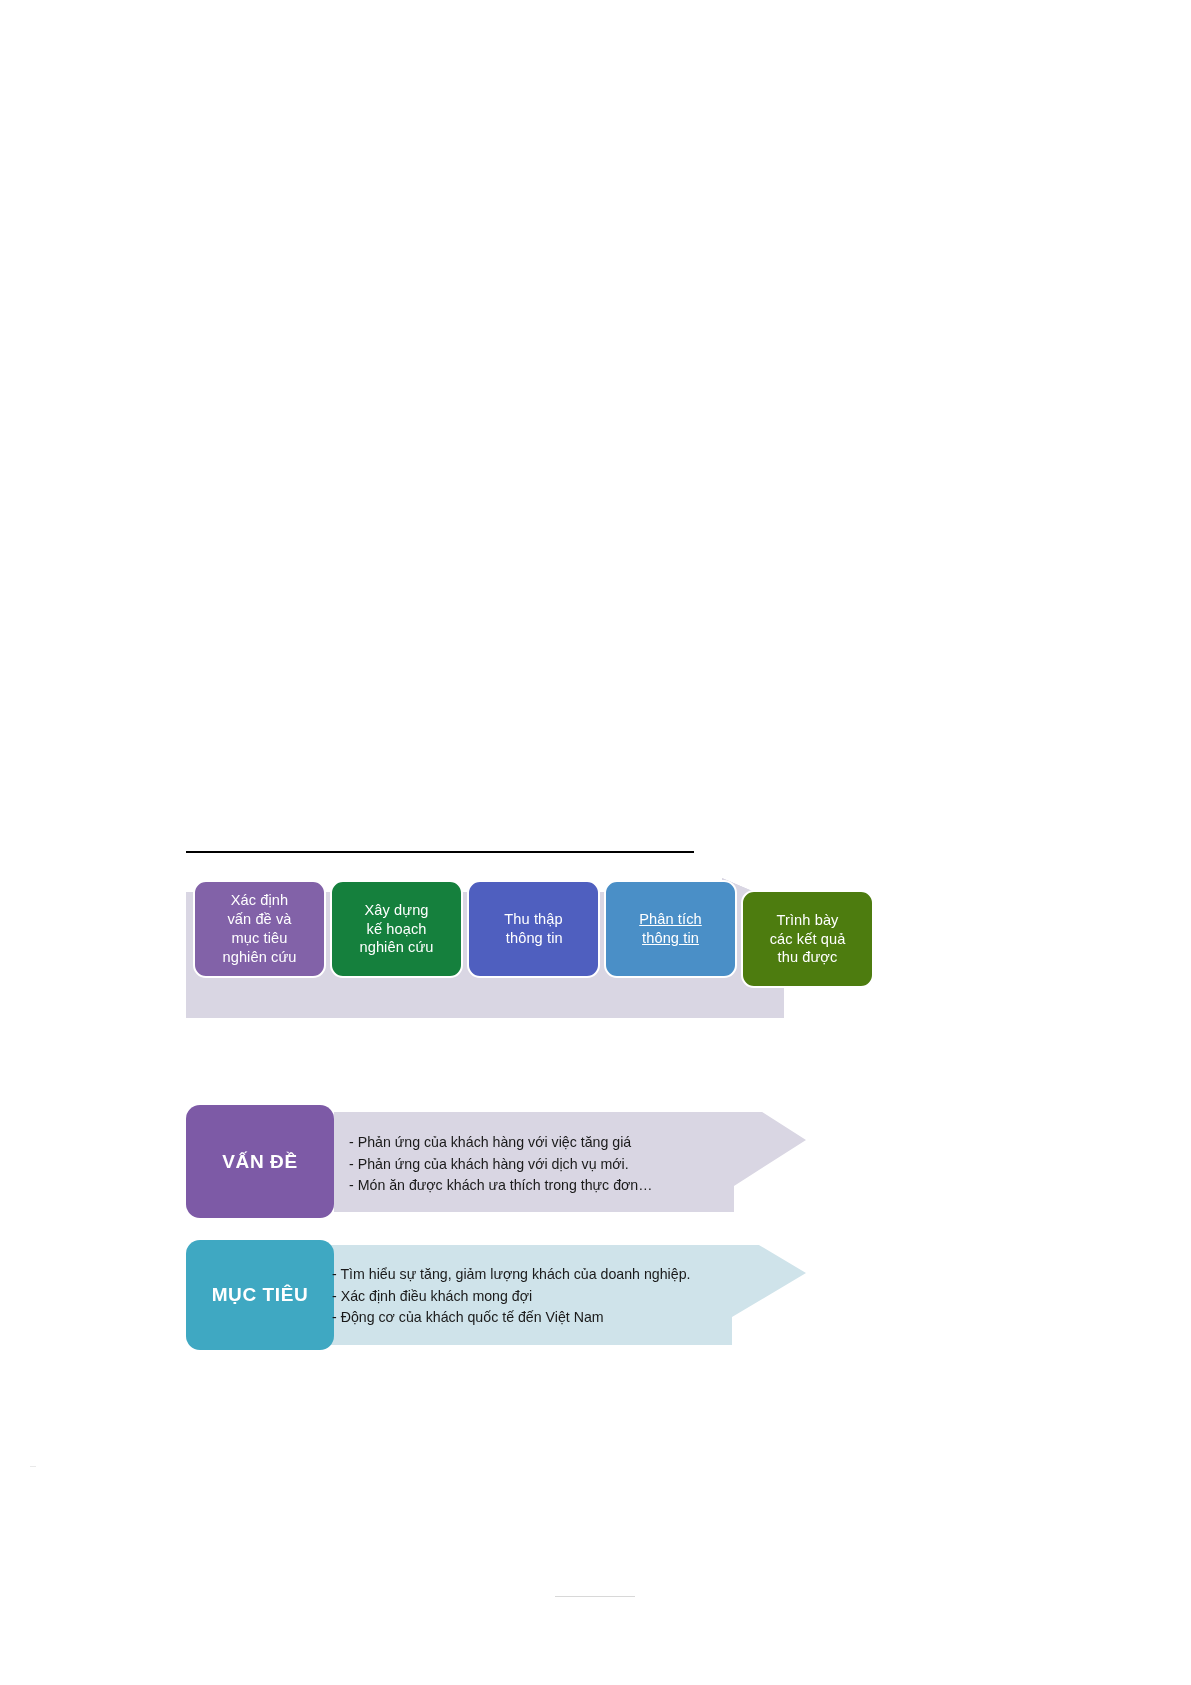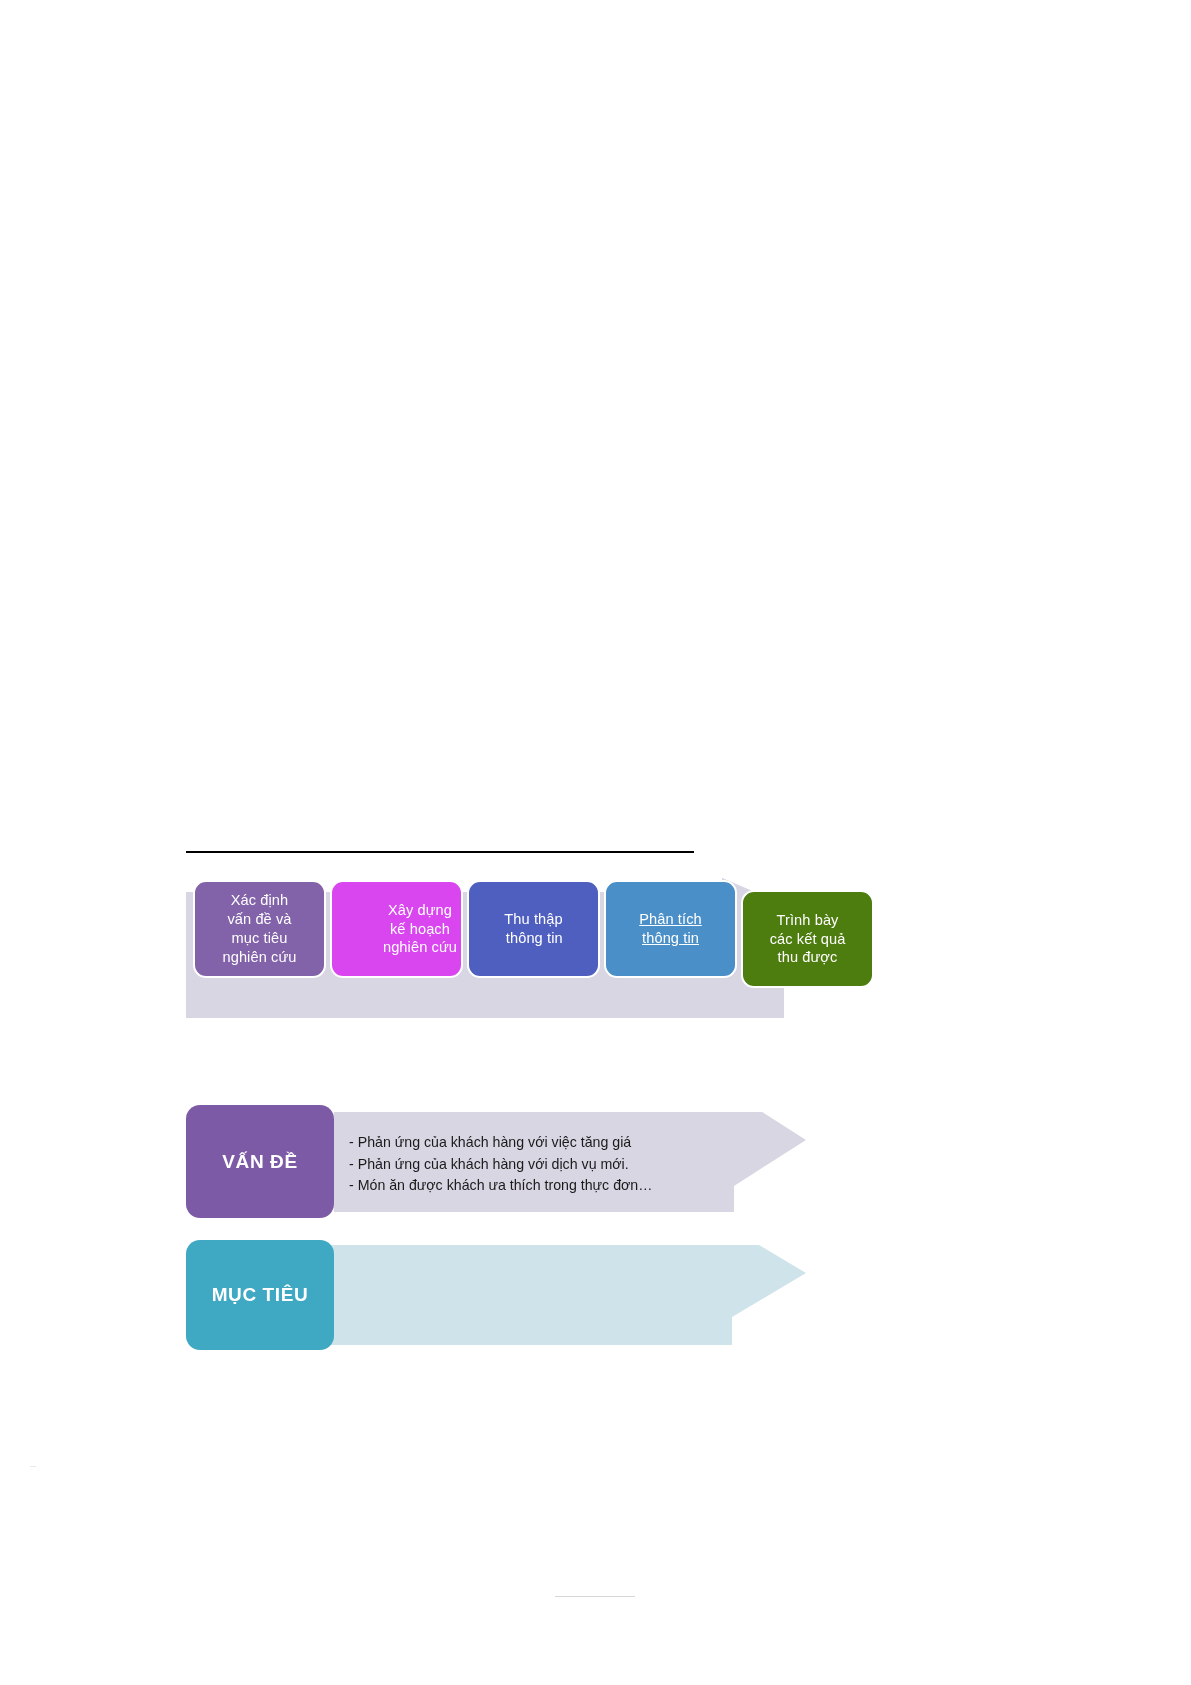--- a/index.html
+++ b/index.html
@@ -104,21 +104,21 @@
       <path id="proc-arrow-path" d="M 0,14 L 540,14 L 540,2 L 600,27 L 600,27 L 600,27 L 600,27
                L 600,27 L 600,27 L 600,27 L 600,27 L 600,27 Z" fill="#d9d6e3"></path>
       <path d="M0,14 L536,14 L536,0 L600,28 L600,28 L598,28 L598,118 L598,140 L0,140 Z" fill="#d9d6e3"></path>
       <polygon points="536,0 600,28 536,56" fill="#d9d6e3"></polygon>
     </svg>
 
     <div class="proc-boxes">
       <div class="proc-box b0" style="background: rgb(130, 98, 168);">
         <span>Xác định<br>vấn đề và<br>mục tiêu<br>nghiên cứu</span>
       </div>
-      <div class="proc-box b1" style="background: #d946ef; justify-content: flex-end;">
+      <div class="proc-box b1" style="background: #15803d;">
         <span>Xây dựng<br>kế hoạch<br>nghiên cứu</span>
       </div>
       <div class="proc-box b2" style="background: rgb(79, 95, 191); text-align: right;">
         <span>Thu thập<br>thông tin</span>
       </div>
       <div class="proc-box b3" style="background: rgb(74, 143, 199);">
         <span>Phân tích<br>thông tin</span>
       </div>
       <div class="proc-box b4" style="background: #4d7c0f;">
         <span>Trình bày<br>các kết quả<br>thu được</span>
@@ -140,17 +140,22 @@
     </div>
   </div>
 
   <div id="callout-goal" class="callout">
     <svg class="callout-arrow" style="left:142px;top:5px;" width="478" height="100" viewBox="0 0 478 100" preserveAspectRatio="none">
       <polygon id="cg-arrow" points="0,0 404,0 404,-16 478,28 404,72 404,100 0,100" fill="#cfe3ea"></polygon>
     </svg>
     <div class="callout-badge" style="background: rgb(63, 168, 194);">
       <span>MỤC TIÊU</span>
     </div>
+    <div class="callout-text">
+      <div>- Tìm hiểu sự tăng, giảm lượng khách của doanh nghiệp.</div>
+      <div>- Xác định điều khách mong đợi</div>
+      <div>- Động cơ của khách quốc tế đến Việt Nam</div>
+    </div>
   </div>
 
   <div id="footer-rule"></div>
   <div id="edge-tick"></div>
 </div>
 
 </body></html>

